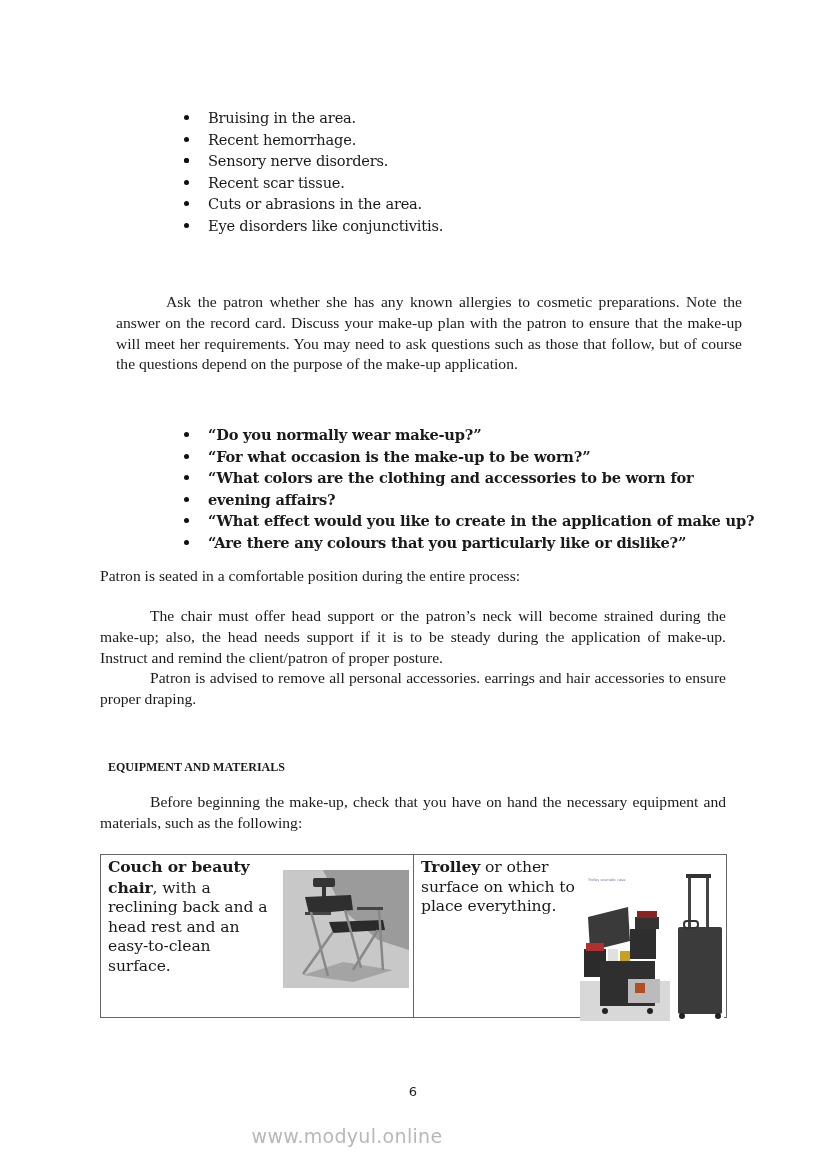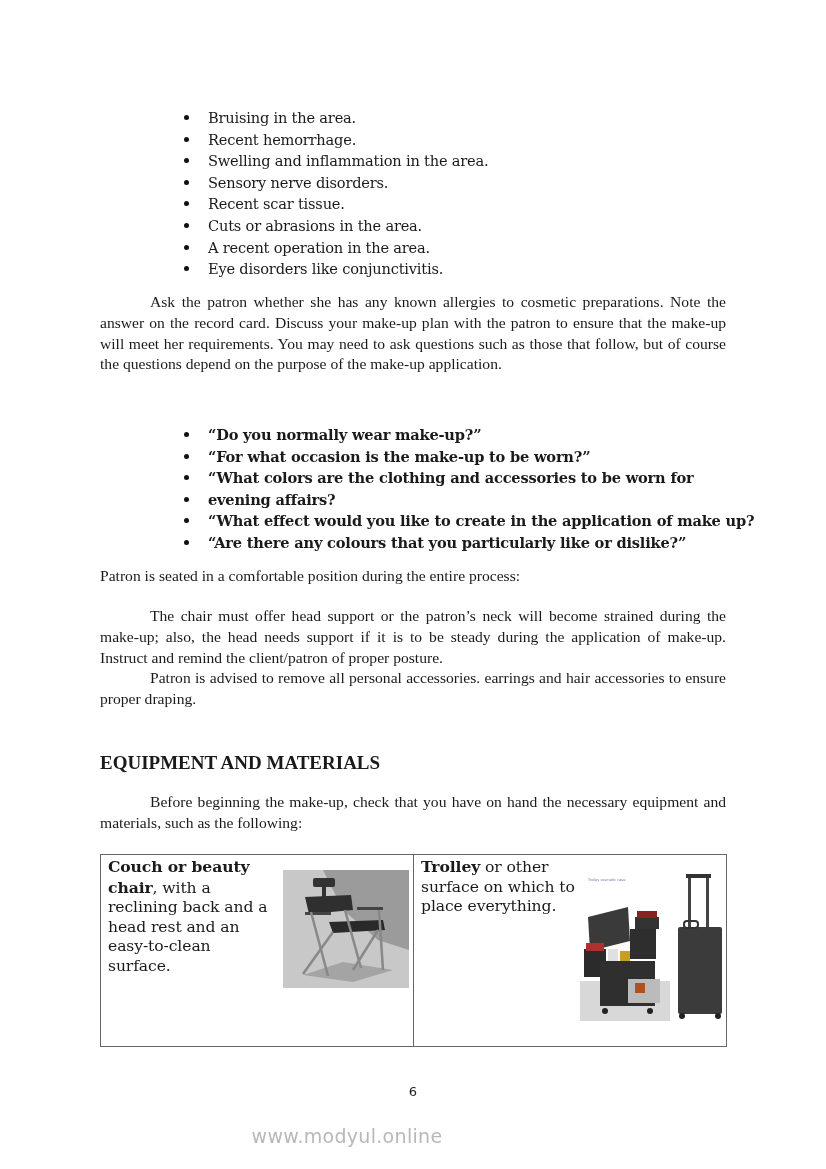--- a/index.html
+++ b/index.html
@@ -6,50 +6,49 @@
     body { width: 826px; height: 1169px; position: relative; overflow: hidden;
       font-family: "DejaVu Serif", "Liberation Serif", serif; color: #1a1a1a; }
     .page { position: absolute; left: 0; top: 0; width: 826px; height: 1169px; }
     .bullets { position: absolute; left: 174px; margin: 8px; padding: 0; list-style: none;
       font-size: 14.6px; line-height: 21.6px; font-family: "DejaVu Serif", serif; letter-spacing: -0.2px; }
     .bullets li { position: relative; padding-left: 26px; white-space: nowrap; }
     .bullets li .dot { position: absolute; left: 2px; top: 8px; width: 5px; height: 5px; border-radius: 50%; background: #111; }
     .para { position: absolute; left: 100px; width: 626px; margin: 0; text-align: justify;
       font-family: "Liberation Serif", "DejaVu Serif", serif; font-size: 15.6px; line-height: 20.8px; }
     .indent { text-indent: 50px; }
-    .heading { position: absolute; left: 100px; top: 752px; margin: 0; font-family: "Liberation Serif", serif;
-      font-weight: bold; font-size: 19px; }
-    table.equip { position: absolute; left: 100px; top: 854px; width: 627px; height: 193px; border-collapse: collapse; }
+    .heading { position: absolute; left: 100px; top: 752px; margin: 8px; font-family: "Liberation Serif", serif;
+      font-weight: bold; font-size: 12px; }
+    table.equip { position: absolute; left: 100px; top: 854px; width: 627px; height: 164px; border-collapse: collapse; }
     table.equip td { border: 1px solid #666; vertical-align: top; padding: 2px 0 0 7px; position: relative; width: 313px; }
     .cell-text { font-family: "DejaVu Serif", serif; font-size: 15.6px; line-height: 19.6px; width: 168px; letter-spacing: -0.1px; }
     .cell-text b { font-weight: bold; }
     .img-chair { position: absolute; left: 182px; top: 15px; width: 126px; height: 118px; }
     .img-trolley { position: absolute; left: 166px; top: 16px; width: 144px; height: 150px; }
     .pagenum { position: absolute; left: 0; width: 826px; top: 1084px; text-align: center;
       font-family: "DejaVu Sans", sans-serif; font-size: 13px; color: #222; }
     .watermark { position: absolute; left: 0; width: 694px; top: 1125px; text-align: center;
       font-family: "DejaVu Sans", sans-serif; font-size: 19px; color: #b8b8b8; letter-spacing: 0.3px; }
   </style>
 </head>
 <body>
 
 <div class="page">
 
   <ul class="bullets" style="top:99px;">
     <li><span class="dot"></span><span>Bruising in the area.</span></li>
     <li><span class="dot"></span><span>Recent hemorrhage.</span></li>
-    <li><span class="dot"></span><span>Swelling and inflammation in the area.</span></li>
+    <li><span class="dot"></span></li>
     <li><span class="dot"></span><span>Sensory nerve disorders.</span></li>
     <li><span class="dot"></span><span>Recent scar tissue.</span></li>
     <li><span class="dot"></span><span>Cuts or abrasions in the area.</span></li>
-    <li><span class="dot"></span><span>A recent operation in the area.</span></li>
     <li><span class="dot"></span><span>Eye disorders like conjunctivitis.</span></li>
   </ul>
 
-  <p class="para indent" style="top:292px;">Ask the patron whether she has any known allergies to cosmetic preparations. Note the answer on the record card. Discuss your make-up plan with the patron to ensure that the make-up will meet her requirements. You may need to ask questions such as those that follow, but of course the questions depend on the purpose of the make-up application.</p>
+  <p class="para indent" style="top:292px;margin-left:16px;">Ask the patron whether she has any known allergies to cosmetic preparations. Note the answer on the record card. Discuss your make-up plan with the patron to ensure that the make-up will meet her requirements. You may need to ask questions such as those that follow, but of course the questions depend on the purpose of the make-up application.</p>
 
   <ul class="bullets" style="top:416px;font-weight:bold;">
     <li><span class="dot"></span><span>“Do you normally wear make-up?”</span></li>
     <li><span class="dot"></span><span>“For what occasion is the make-up to be worn?”</span></li>
     <li><span class="dot"></span><span>“What colors are the clothing and accessories to be worn for</span></li>
     <li><span class="dot"></span><span>evening affairs?</span></li>
     <li><span class="dot"></span><span>“What effect would you like to create in the application of make up?</span></li>
     <li><span class="dot"></span><span>“Are there any colours that you particularly like or dislike?”</span></li>
   </ul>
 

